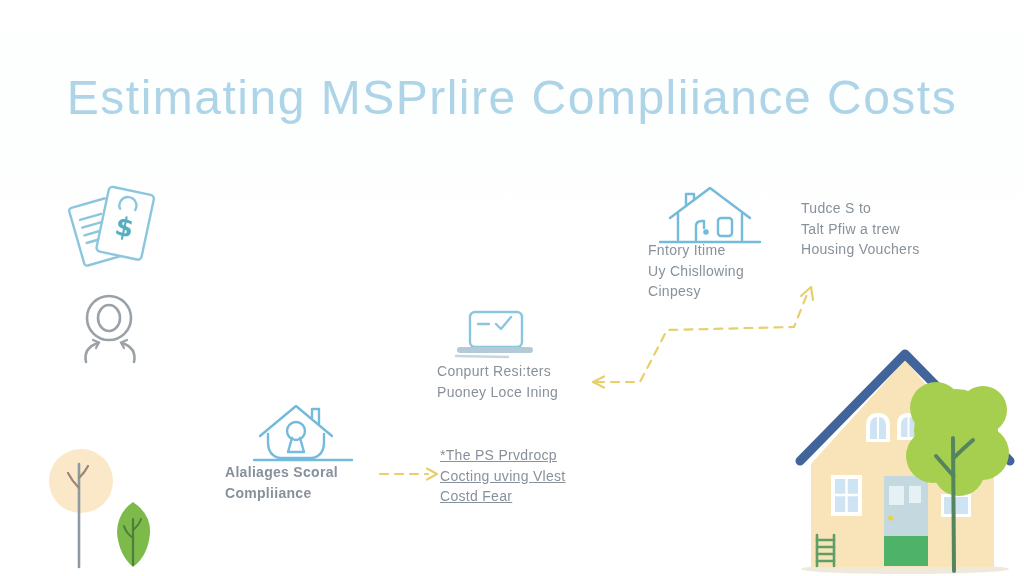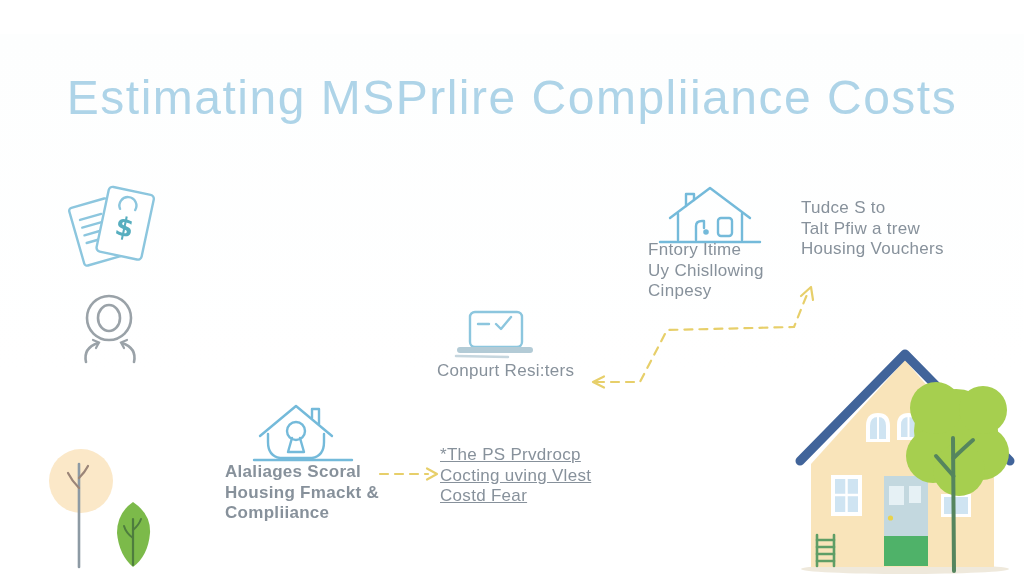--- a/index.html
+++ b/index.html
@@ -13,21 +13,21 @@
   }
   .page-title {
     position: absolute; top: 36px; left: 0; width: 1024px;
     text-align: center;
     font-size: 48px; font-weight: 300; letter-spacing: 1.5px;
     color: #aed4e8;
   }
   .icon-box { position: absolute; }
   .txt-block {
     position: absolute;
-    font-size: 17px; line-height: 20.5px;
+    font-size: 14px; line-height: 20.5px;
     color: #87919b; letter-spacing: 0.3px;
   }
   .overlay-arrows { position: absolute; left: 0; top: 0; width: 1024px; height: 576px; pointer-events: none; }
 </style>
 </head>
 <body>
 
 <div class="canvas">
 
   <div class="page-title">Estimating MSPrlire Compliiance Costs</div>
@@ -88,26 +88,26 @@
       <path d="M16 36 L56 6 L96 36"></path>
       <path d="M32 24 L32 12 L40 12 L40 18"></path>
       <path d="M42 58 L42 44 Q42 39 48 39 L50 39 L50 46"></path>
       <circle cx="52" cy="50" r="1.6" fill="#74bada"></circle>
       <rect x="64" y="36" width="14" height="18" rx="3"></rect>
     </svg>
   </div>
 
   <div class="txt-block" style="left:225px; top:428px;font-weight:bold;">
     <div>Alaliages Scoral</div>
-    <div>Housing Fmackt &amp;</div>
     <div>Compliiance</div>
   </div>
 
   <div class="txt-block" style="left:437px; top:327px;">
     <div>Conpurt Resi:ters</div>
+    <div>Puoney Loce Ining</div>
   </div>
 
   <div class="txt-block" style="left:440px; top:411px;text-decoration:underline;">
     <div>*The PS Prvdrocp</div>
     <div>Cocting uving Vlest</div>
     <div>Costd Fear</div>
   </div>
 
   <div class="txt-block" style="left:648px; top:206px;">
     <div>Fntory Itime</div>

